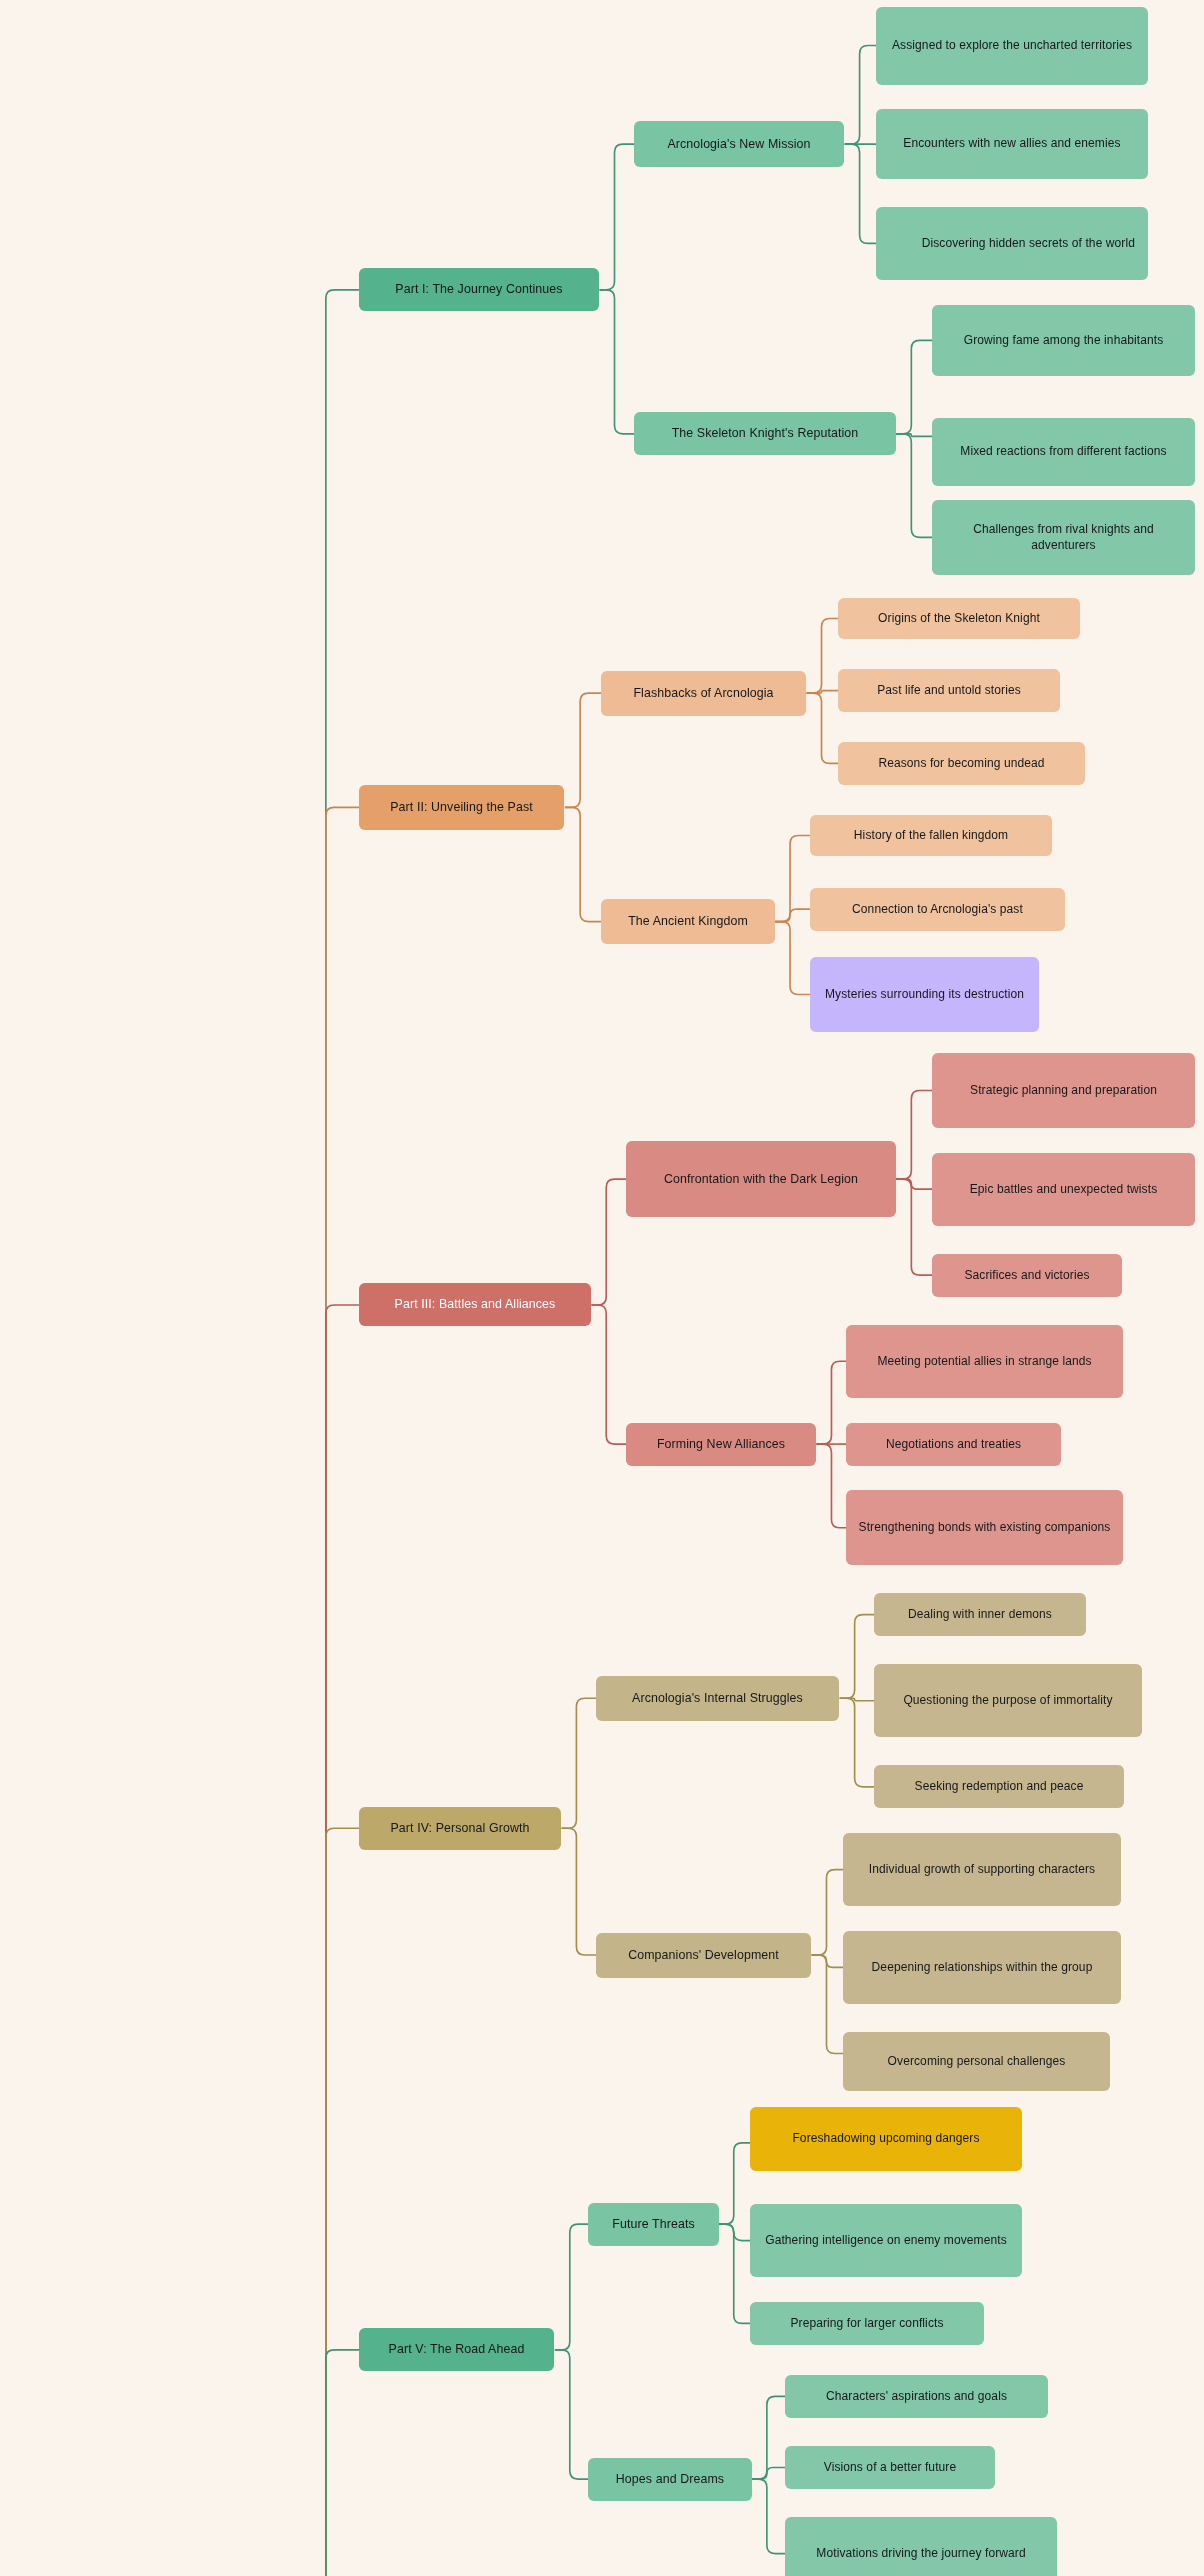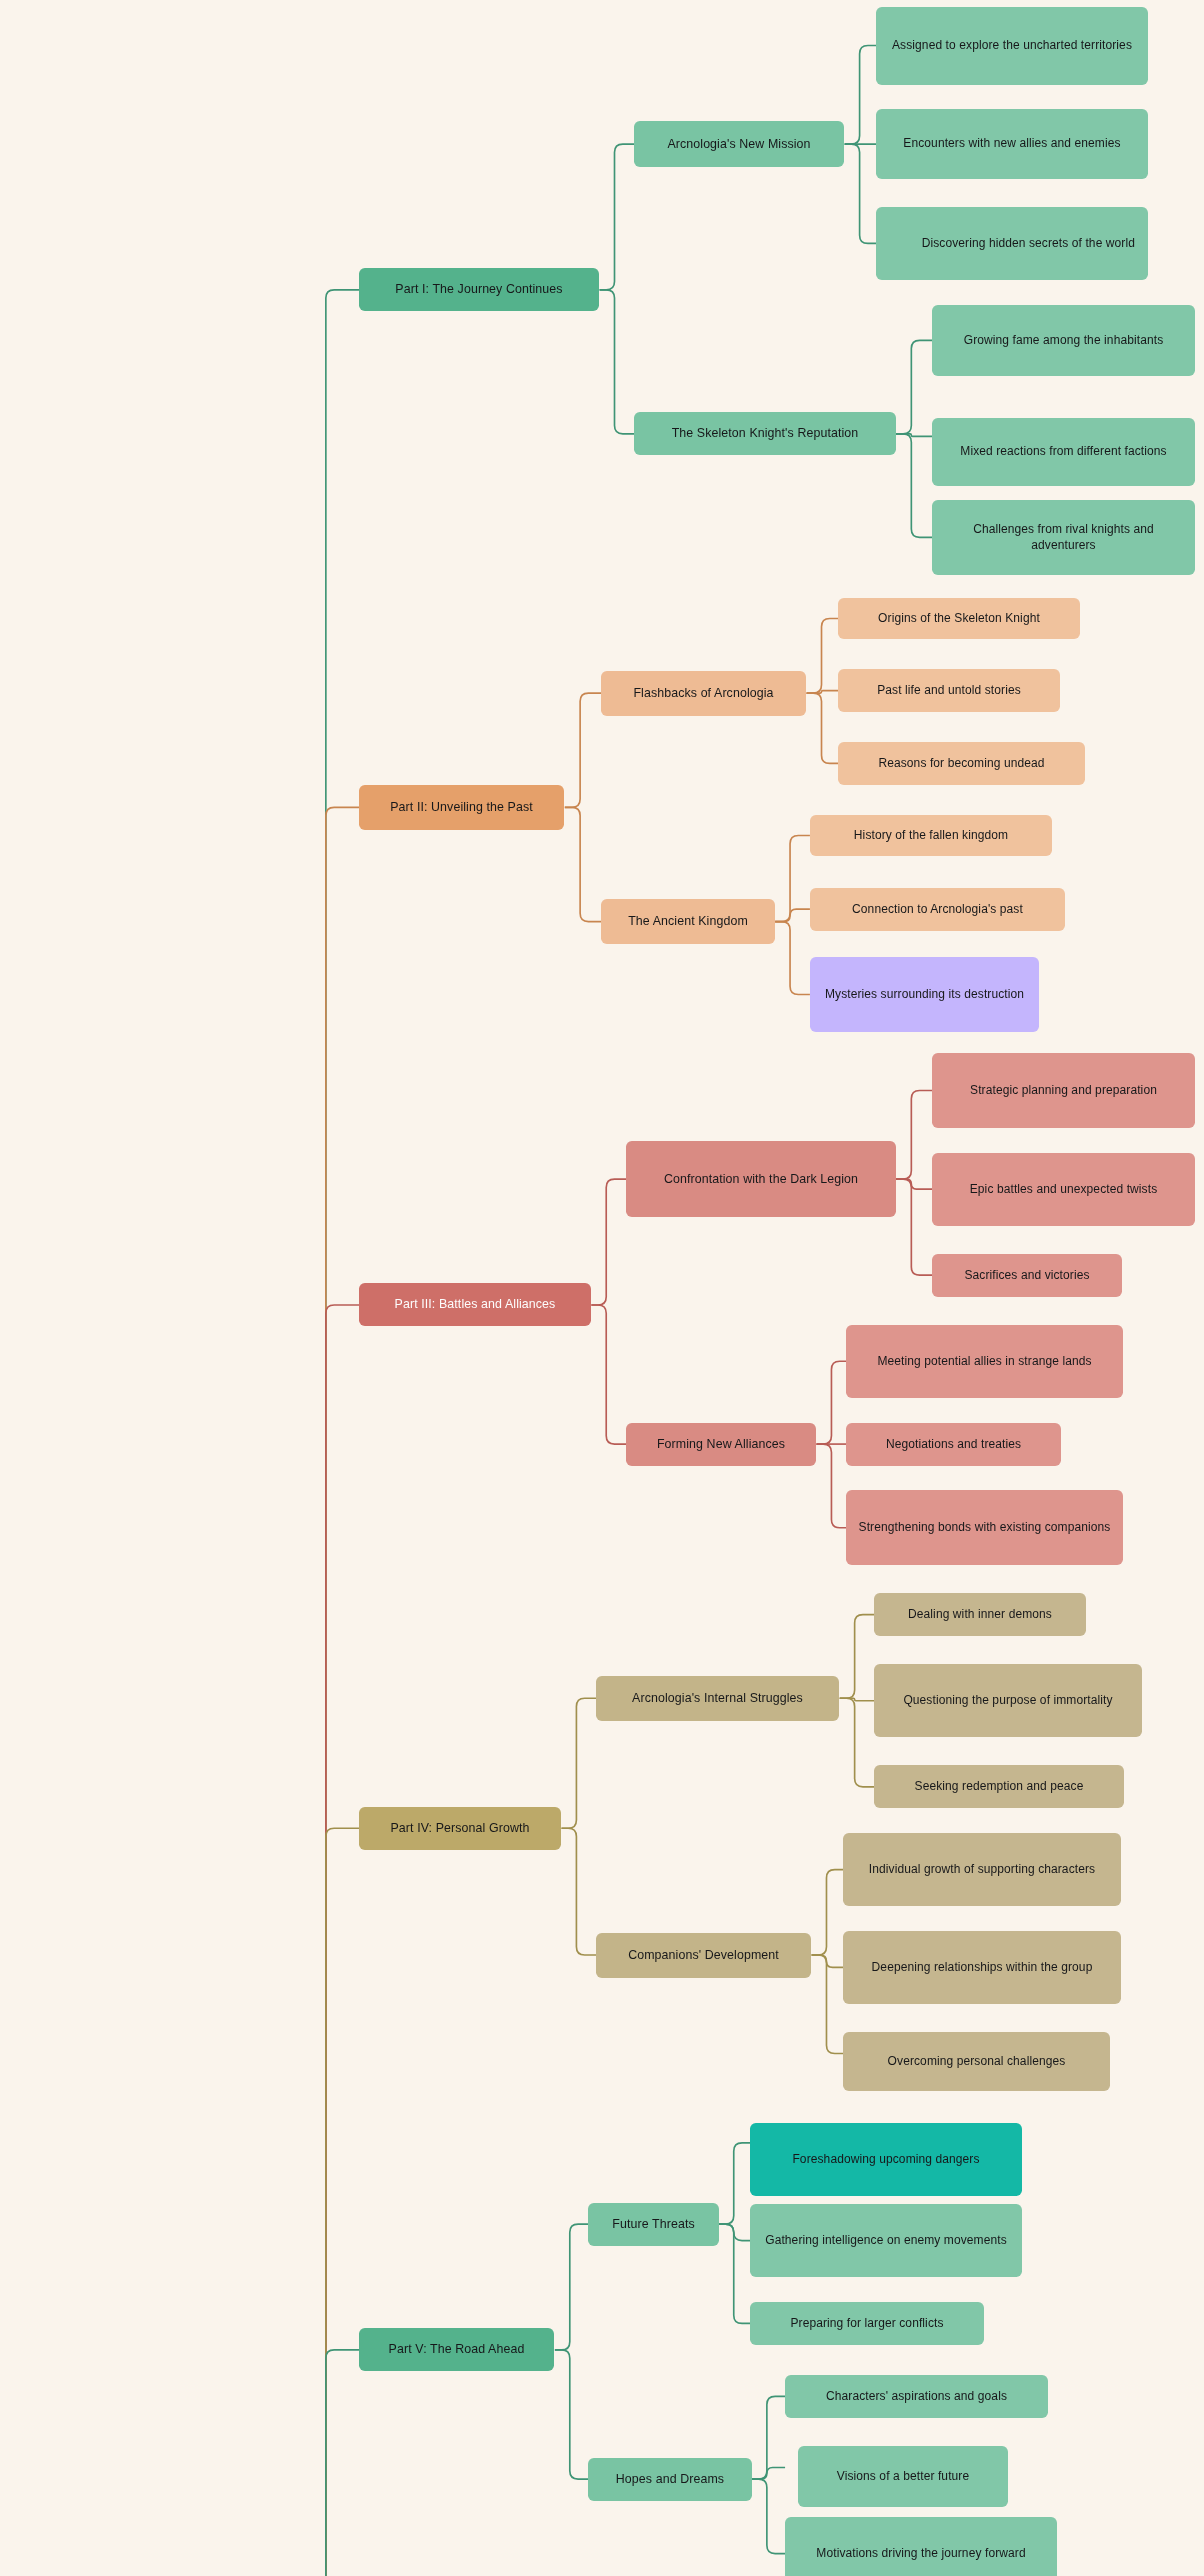--- a/index.html
+++ b/index.html
@@ -202,35 +202,35 @@
     </div>
     <div class="node leaf" style="left: 843px; top: 2032px; width: 267px; height: 59px; background: rgb(197, 182, 143);">
       <span>Overcoming personal challenges</span>
     </div>
     <div class="node branch" style="left: 359px; top: 2328px; width: 195px; height: 43px; background: rgb(84, 178, 140);">
       <span>Part V: The Road Ahead</span>
     </div>
     <div class="node branch" style="left: 588px; top: 2203px; width: 131px; height: 43px; background: rgb(121, 196, 163);">
       <span>Future Threats</span>
     </div>
-    <div class="node leaf" style="left: 750px; top: 2107px; width: 272px; height: 73px; background: #14b8a6; margin-top: 16px;">
+    <div class="node leaf" style="left: 750px; top: 2107px; width: 272px; height: 64px; background: #eab308;">
       <span>Foreshadowing upcoming dangers</span>
     </div>
     <div class="node leaf" style="left: 750px; top: 2204px; width: 272px; height: 73px; background: rgb(129, 199, 168);">
       <span>Gathering intelligence on enemy movements</span>
     </div>
     <div class="node leaf" style="left: 750px; top: 2302px; width: 234px; height: 43px; background: rgb(129, 199, 168);">
       <span>Preparing for larger conflicts</span>
     </div>
     <div class="node branch" style="left: 588px; top: 2458px; width: 164px; height: 43px; background: rgb(121, 196, 163);">
       <span>Hopes and Dreams</span>
     </div>
     <div class="node leaf" style="left: 785px; top: 2375px; width: 263px; height: 43px; background: rgb(129, 199, 168);">
       <span>Characters' aspirations and goals</span>
     </div>
-    <div class="node leaf" style="left: 785px; top: 2446px; width: 210px; height: 61px; background: rgb(129, 199, 168); margin-left: 13px;">
+    <div class="node leaf" style="left: 785px; top: 2446px; width: 210px; height: 43px; background: rgb(129, 199, 168);">
       <span>Visions of a better future</span>
     </div>
     <div class="node leaf" style="left: 785px; top: 2517px; width: 272px; height: 73px; background: rgb(129, 199, 168);">
       <span>Motivations driving the journey forward</span>
     </div>
   </div>
 
 
 </body></html>

